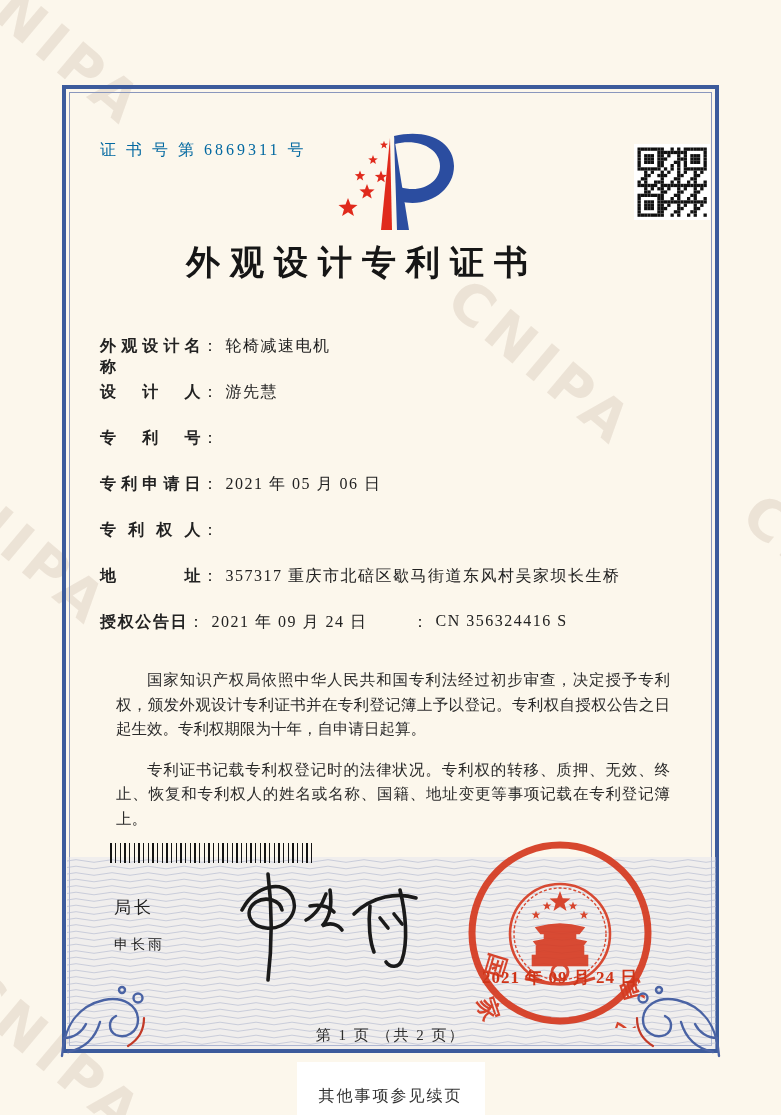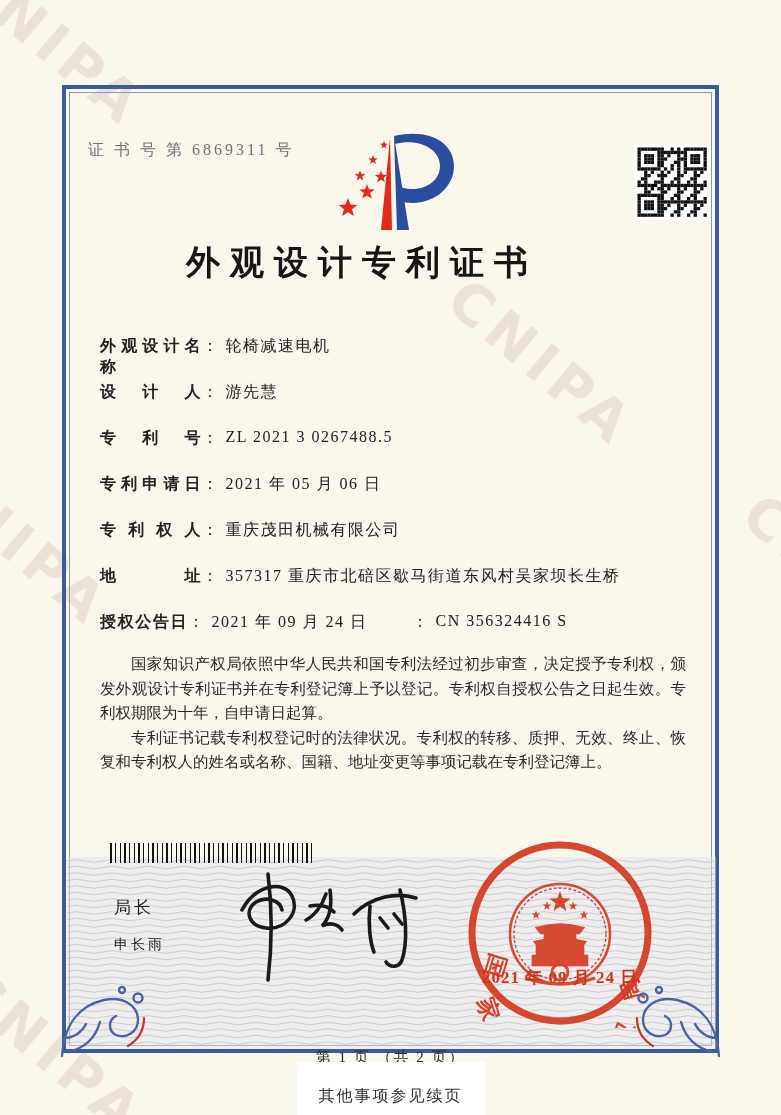--- a/index.html
+++ b/index.html
@@ -11,59 +11,59 @@
   .wm{position:absolute;font-family:"DejaVu Sans","Liberation Sans",sans-serif;
       font-weight:bold;font-size:56px;letter-spacing:7px;color:rgba(209,194,178,0.38);
       transform:rotate(40deg);white-space:nowrap;pointer-events:none;}
 
   
   .frame{position:absolute;left:62px;top:85px;width:657px;height:968px;
          border:4px solid #3c5b9c;box-sizing:border-box;}
   .frame-inner{position:absolute;left:3px;top:3px;right:3px;bottom:3px;
          border:1.5px solid #8a97bd;}
 
-  .certno{position:absolute;left:88px;top:140px;font-size:16px;letter-spacing:3px;color:#737373;}
+  .certno{position:absolute;left:100px;top:140px;font-size:16px;letter-spacing:3px;color:#0369a1;}
 
   .logo{position:absolute;left:326px;top:128px;width:136px;height:108px;}
   .qr{position:absolute;left:634px;top:144px;width:76px;height:76px;background:#fff;}
 
   .title{position:absolute;left:62px;top:240px;width:600px;text-align:center;
          font-size:34px;font-weight:bold;letter-spacing:10px;color:#161616;}
 
   .fields{position:absolute;left:100px;top:336px;width:588px;}
   .frow{height:46px;display:flex;font-size:16px;letter-spacing:1.5px;color:#222;}
   .flabel{display:inline-block;width:102px;text-align:justify;text-align-last:justify;flex:none;font-weight:bold;}
   .fcolon{flex:none;margin-right:6px;}
   .fvalue{white-space:nowrap;}
   .frow.dual .fcell{display:flex;}
   .frow.dual .fcell.first{width:312px;flex:none;}
   .frow.dual .fcell .flabel{width:88px;}
 
   .paras{position:absolute;left:100px;top:652px;width:586px;font-size:15.5px;
          line-height:24.6px;text-align:justify;color:#2b2b2b;}
-  .paras p{margin:0;text-indent:2em;}
+  .paras p{margin:16px;text-indent:2em;}
 
   .barcode{position:absolute;left:110px;top:843px;width:206px;height:20px;}
 
   .waveband{position:absolute;left:67px;top:857px;width:649px;height:192px;
             background:rgba(223,227,238,0.42);}
   .waveband svg{position:absolute;left:0;top:0;}
 
   .officer-title{position:absolute;left:114px;top:896px;font-size:17px;letter-spacing:3px;
        font-family:"Liberation Sans","DejaVu Sans",sans-serif;color:#222;}
   .officer-name{position:absolute;left:114px;top:936px;font-size:14px;letter-spacing:3px;
        font-family:"Liberation Sans","DejaVu Sans",sans-serif;color:#222;}
   .signature{position:absolute;left:222px;top:866px;width:212px;height:124px;}
 
   .seal{position:absolute;left:465px;top:838px;width:190px;height:190px;}
   .seal-date{position:absolute;left:470px;top:966px;width:180px;text-align:center;
        font-size:17px;letter-spacing:1px;color:#cf3418;font-weight:bold;}
 
   .pageinfo{position:absolute;left:62px;top:1026px;width:657px;text-align:center;
-       font-size:15px;letter-spacing:2px;color:#2c2c2c;margin-top:22px;}
+       font-size:15px;letter-spacing:2px;color:#2c2c2c;}
 
   .note{position:absolute;left:50%;top:1062px;transform:translateX(-50%);
        background:#ffffff;padding:24px 22px;font-size:16px;letter-spacing:2px;color:#333;}
 
   .corner{position:absolute;width:92px;height:88px;}
   .corner.left{left:58px;top:972px;}
   .corner.right{right:58px;top:972px;transform:scaleX(-1);}
 </style>
 </head>
 <body>
@@ -387,31 +387,29 @@
         <span class="fvalue">轮椅减速电机</span>
     </div>
     <div class="frow">
       <span class="flabel">设计人</span>
         <span class="fcolon">：</span>
         <span class="fvalue">游先慧</span>
     </div>
     <div class="frow">
       <span class="flabel">专利号</span>
         <span class="fcolon">：</span>
-        <span class="fvalue">ZL 2021 3 0267488.5</span>
     </div>
     <div class="frow">
       <span class="flabel">专利申请日</span>
         <span class="fcolon">：</span>
         <span class="fvalue">2021 年 05 月 06 日</span>
     </div>
     <div class="frow">
       <span class="flabel">专利权人</span>
         <span class="fcolon">：</span>
-        <span class="fvalue">重庆茂田机械有限公司</span>
     </div>
     <div class="frow">
       <span class="flabel">地址</span>
         <span class="fcolon">：</span>
         <span class="fvalue">357317 重庆市北碚区歇马街道东风村吴家坝长生桥</span>
     </div>
     <div class="frow dual">
       <span class="fcell first">
         <span class="flabel">授权公告日</span>
           <span class="fcolon">：</span>

